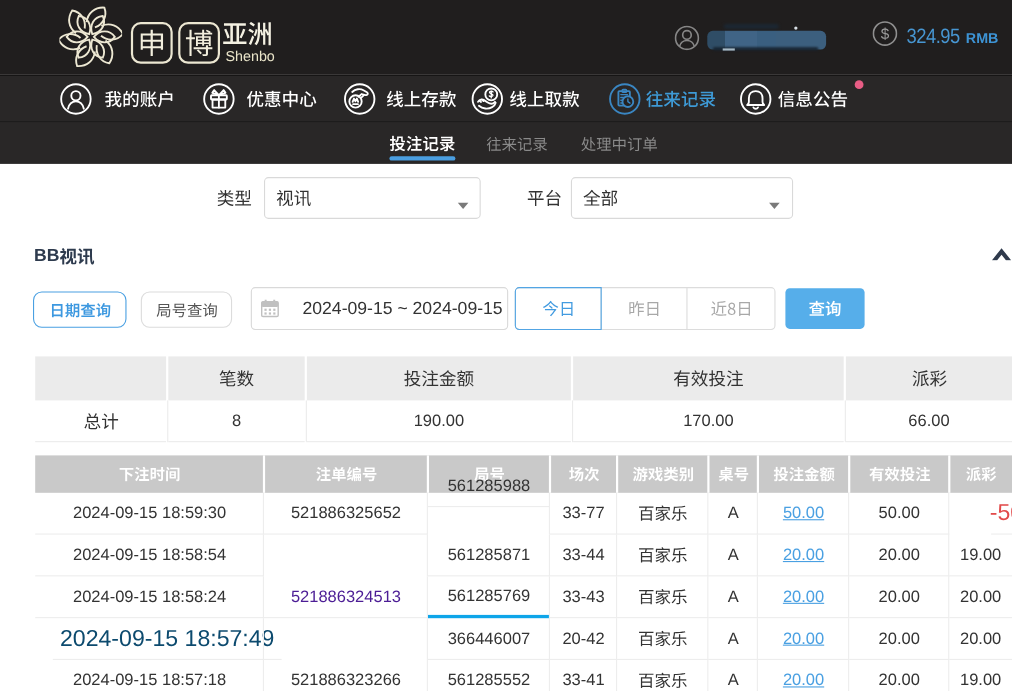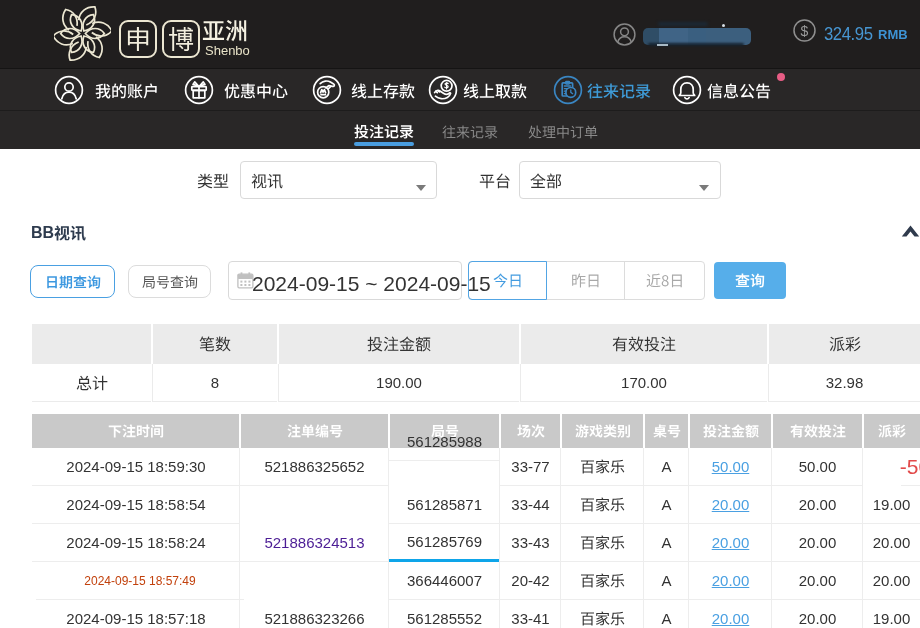--- a/index.html
+++ b/index.html
@@ -231,21 +231,21 @@
 <rect x="0.9" y="2.2" width="15" height="13.6" rx="1.2" fill="none" stroke="#c0c0c0" stroke-width="1.3"></rect>
 <g fill="#c0c0c0">
         <rect x="3.4" y="8.6" width="2" height="2"></rect>
         <rect x="7.4" y="8.6" width="2" height="2"></rect>
 <rect x="11.4" y="8.6" width="2" height="2"></rect>
         <rect x="3.4" y="12" width="2" height="2"></rect>
 <rect x="7.4" y="12" width="2" height="2"></rect>
         <rect x="11.4" y="12" width="2" height="2"></rect>
       </g>
     </svg>
-<div class="abs" style="left:252px;top:272px;color:#333;font-size:21px">2024-09-15 ~ 2024-09-15</div>
+<div class="abs" style="left:275px;top:272px;color:#333;font-size:16px">2024-09-15 ~ 2024-09-15</div>
 <div class="abs" style="left:468px;top:261px;width:237px;height:39px;border:1px solid #dcdcdc;border-radius:4px"></div>
 <div class="abs" style="left:546px;top:261px;width:1px;height:39px;background:#dcdcdc"></div>
 <div class="abs" style="left:624px;top:261px;width:1px;height:39px;background:#dcdcdc"></div>
 <div class="abs ctr" style="left:468px;top:261px;width:79px;height:39px;border:1px solid #52a5e4;border-radius:4px 0 0 4px;color:#429be0">
       <svg class="zh" width="30.0" height="15" viewBox="0 -880 2000 1000">
         <use href="#p_jinri"></use>
       </svg>
     </div>
 <div class="abs ctr" style="left:547px;top:261px;width:77px;height:39px;color:#a8a8a8">
       <svg class="zh" width="30.0" height="15" viewBox="0 -880 2000 1000">
@@ -284,21 +284,21 @@
       </svg>
     </div>
 <div class="abs ctr" style="left:32px;top:364px;width:119px;height:38px;border-bottom:1px solid #ebebeb;color:#333;font-size:15px">
       <svg class="zh" width="32.0" height="16" viewBox="0 -880 2000 1000">
         <use href="#p_zongji"></use>
       </svg>
     </div>
 <div class="abs ctr" style="left:153px;top:364px;width:124px;height:38px;border-bottom:1px solid #ebebeb;color:#333;font-size:15px">8</div>
 <div class="abs ctr" style="left:279px;top:364px;width:240px;height:38px;border-bottom:1px solid #ebebeb;color:#333;font-size:15px">190.00</div>
 <div class="abs ctr" style="left:521px;top:364px;width:246px;height:38px;border-bottom:1px solid #ebebeb;color:#333;font-size:15px">170.00</div>
-<div class="abs ctr" style="left:769px;top:364px;width:151px;height:38px;border-bottom:1px solid #ebebeb;color:#333;font-size:15px">32.98</div>
+<div class="abs ctr" style="left:769px;top:364px;width:151px;height:38px;border-bottom:1px solid #ebebeb;color:#333;font-size:15px">66.00</div>
 <div class="abs" style="left:152px;top:364px;width:1px;height:38px;background:#ebebeb"></div>
 <div class="abs" style="left:278px;top:364px;width:1px;height:38px;background:#ebebeb"></div>
 <div class="abs" style="left:520px;top:364px;width:1px;height:38px;background:#ebebeb"></div>
 <div class="abs" style="left:768px;top:364px;width:1px;height:38px;background:#ebebeb"></div>
 <div class="abs ctr" style="left:32px;top:414px;width:208px;height:34px;background:#c9c9c9;color:#fff">
       <svg class="zh" width="56.0" height="14" viewBox="0 -880 4000 1000">
         <use href="#p_h_time"></use>
       </svg>
     </div>
 <div class="abs ctr" style="left:240px;top:414px;width:149px;height:34px;background:#c9c9c9;color:#fff">
@@ -412,21 +412,21 @@
 <div class="abs ctr" style="left:772px;top:524px;width:91px;height:38px;border-bottom:1px solid #ededed;color:#333;font-size:15px">20.00</div>
 <div class="abs ctr" style="left:863px;top:524px;width:57px;height:38px;border-bottom:1px solid #ededed;color:#333;font-size:15px">20.00</div>
 <div class="abs" style="left:239px;top:524px;width:1px;height:38px;background:#ededed"></div>
 <div class="abs" style="left:388px;top:524px;width:1px;height:38px;background:#ededed"></div>
 <div class="abs" style="left:499px;top:524px;width:1px;height:38px;background:#ededed"></div>
 <div class="abs" style="left:560px;top:524px;width:1px;height:38px;background:#ededed"></div>
 <div class="abs" style="left:643px;top:524px;width:1px;height:38px;background:#ededed"></div>
 <div class="abs" style="left:688px;top:524px;width:1px;height:38px;background:#ededed"></div>
 <div class="abs" style="left:771px;top:524px;width:1px;height:38px;background:#ededed"></div>
 <div class="abs" style="left:862px;top:524px;width:1px;height:38px;background:#ededed"></div>
-<div class="abs ctr" style="left:36px;top:562px;width:208px;height:38px;border-bottom:1px solid #ededed;color:#c2410c;font-size:12px">2024-09-15 18:57:49</div>
+<div class="abs ctr" style="left:48px;top:562px;width:208px;height:38px;border-bottom:1px solid #ededed;color:#0c4a6e;font-size:21px">2024-09-15 18:57:49</div>
 <div class="abs ctr" style="left:389px;top:562px;width:111px;height:38px;border-bottom:1px solid #ededed;color:#333;font-size:15px">366446007</div>
 <div class="abs ctr" style="left:500px;top:562px;width:61px;height:38px;border-bottom:1px solid #ededed;color:#333;font-size:15px">20-42</div>
 <div class="abs ctr" style="left:561px;top:562px;width:83px;height:38px;border-bottom:1px solid #ededed;color:#333;font-size:15px">
       <svg class="zh" width="45.0" height="15" viewBox="0 -880 3000 1000">
         <use href="#p_bjl"></use>
       </svg>
     </div>
 <div class="abs ctr" style="left:644px;top:562px;width:45px;height:38px;border-bottom:1px solid #ededed;color:#333;font-size:15px">A</div>
 <div class="abs ctr" style="left:689px;top:562px;width:83px;height:38px;border-bottom:1px solid #ededed;color:#333;font-size:15px">
       <span style="color:#4aa0e2;text-decoration:underline">20.00</span>

